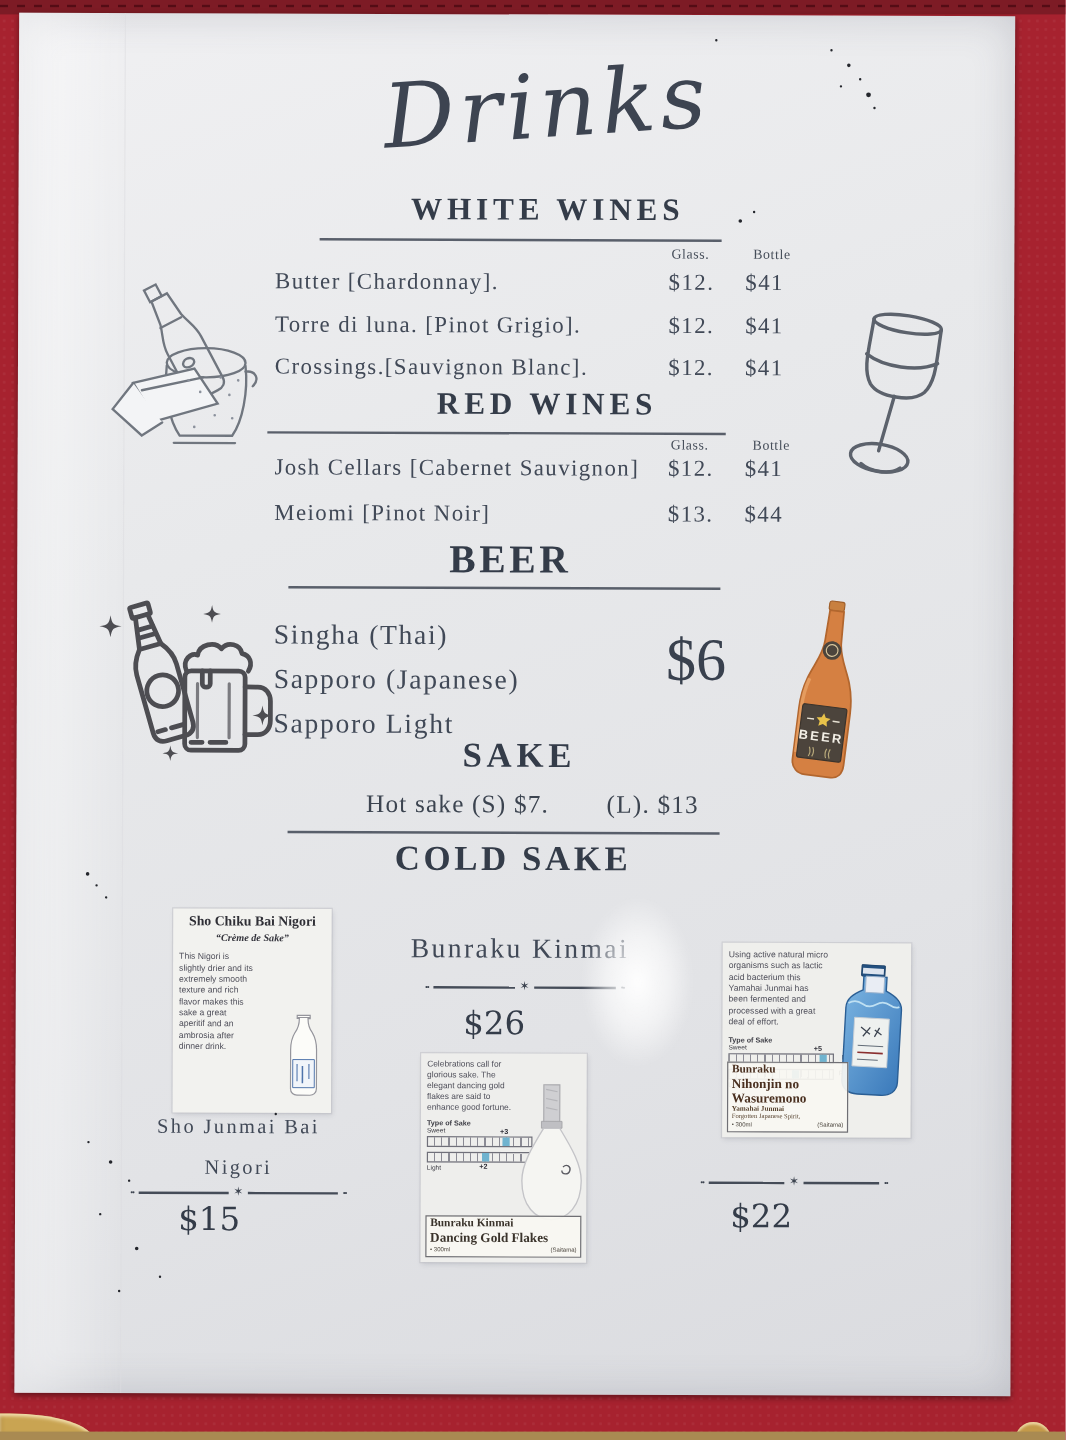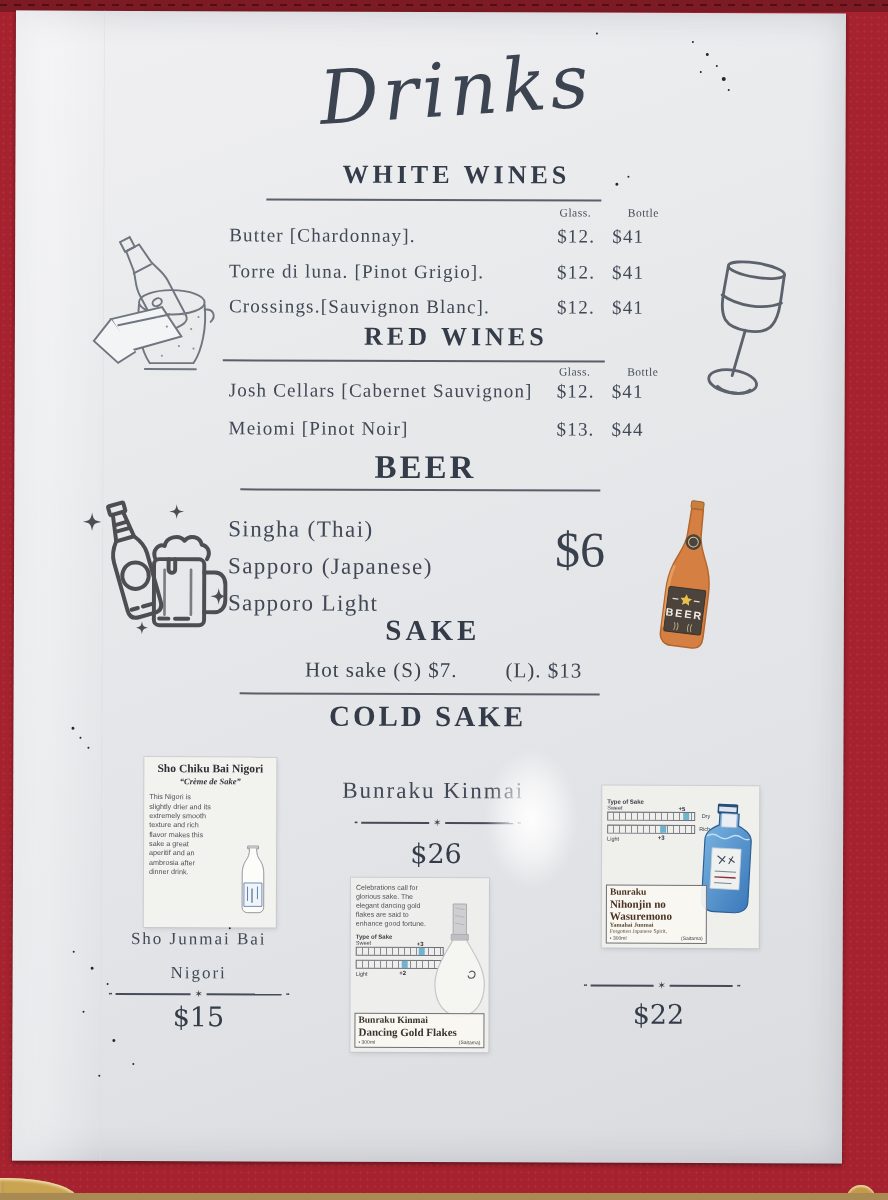--- a/index.html
+++ b/index.html
@@ -35,32 +35,32 @@
   .drinks-title{left:250px;top:34px;width:380px;font-family:"DejaVu Serif",serif;
     font-style:italic;font-weight:400;font-size:74px;letter-spacing:4px;color:#3d4451;
     transform:rotate(-4deg);text-align:center;}
 
   .col-head{position:absolute;width:62px;text-align:center;font-size:11.5px;
     letter-spacing:.5px;color:#454d59;font-family:"Liberation Serif",serif;}
   .wine-row{position:absolute;left:214px;width:486px;height:26px;font-size:19px;
     letter-spacing:1.2px;color:#414957;}
   .wr-name{position:absolute;left:0;white-space:nowrap;}
   .wr-glass{position:absolute;left:315px;width:64px;text-align:center;}
-  .wr-bottle{position:absolute;left:383px;width:64px;text-align:left;}
+  .wr-bottle{position:absolute;left:360px;width:64px;text-align:right;}
 
   .beer-item{position:absolute;left:214px;font-size:23px;letter-spacing:1.4px;color:#414957;}
   .beer-price{left:506px;top:508px;width:120px;font-size:50px;text-align:center;color:#39414e;}
   .sake-line{left:230px;top:646px;width:400px;font-size:21px;letter-spacing:1px;color:#3c4450;
     display:flex;justify-content:center;gap:48px;white-space:nowrap;}
 
   .ornament{position:absolute;display:flex;align-items:center;gap:4px;color:#3d4450;}
   .o-line{flex:1;height:1.2px;background:#454c58;}
   .o-star{font-size:10px;line-height:1;}
   .o-dot{font-size:7px;line-height:1;letter-spacing:-1px;}
-  .big-price{position:absolute;width:100px;text-align:center;font-size:27px;color:#343c49;
+  .big-price{position:absolute;width:100px;font-size:27px;color:#343c49;
     font-family:"DejaVu Serif",serif;}
   .cold-name{position:absolute;text-align:center;letter-spacing:2px;color:#414957;}
 
   .card{position:absolute;background:#f2f2ef;box-shadow:0 0 0 1px rgba(190,190,195,.5),1px 2px 4px rgba(90,95,110,.18);
     font-family:"Liberation Sans",sans-serif;color:#4a4a55;}
   .card-desc{font-size:7.2px;line-height:1.3;color:#50505b;}
   .label-box{position:absolute;left:4px;right:4px;bottom:4px;border:1px solid #6f6f74;
     background:rgba(248,247,242,.92);padding:2px 3px;}
   .label-title{font-family:"Liberation Serif",serif;font-weight:700;font-size:9.5px;line-height:1.05;color:#3a332b;}
   .label-sub{font-family:"Liberation Serif",serif;font-weight:700;font-size:11px;line-height:1.1;color:#3a332b;}
@@ -216,20 +216,21 @@
         <div class="label-title">Bunraku Kinmai</div>
         <div class="label-sub">Dancing Gold Flakes</div>
         <div class="label-meta">
           <span>• 300ml</span>
           <span>(Saitama)</span>
         </div>
       </div>
     </div>
 
     <div class="card" style="left:589px;top:773px;width:147px;height:152px;padding:5px;background:#efefec;">
+      <div class="card-desc" style="width:84px;">Using active natural micro organisms such as lactic acid bacterium this Yamahai Junmai has been fermented and processed with a great deal of effort.</div>
       <div class="scale" style="width:104px;margin-top:8px;">
         <div class="scale-caption">Type of Sake</div>
         <div class="srow r1">
           <div class="cells">
               <i style="left:87%;"></i>
               <b style="left:84%;">+5</b>
             </div>
           <span class="lbl lbl-a">Sweet</span>
           <span class="lbl lbl-b">Dry</span>
         </div>

